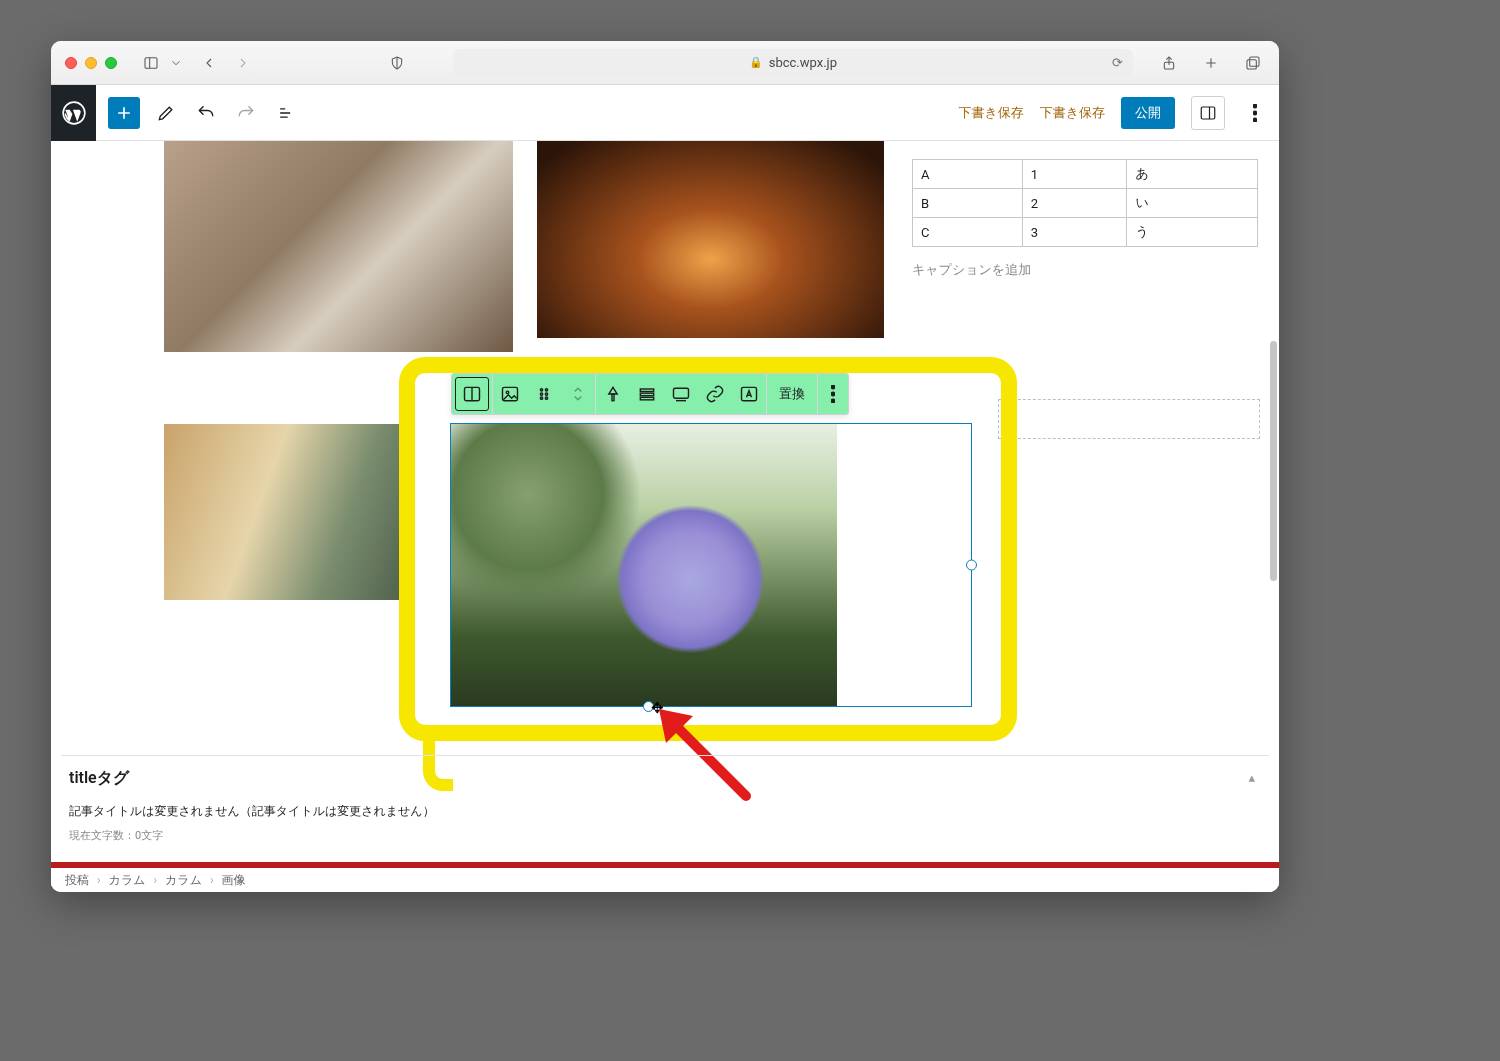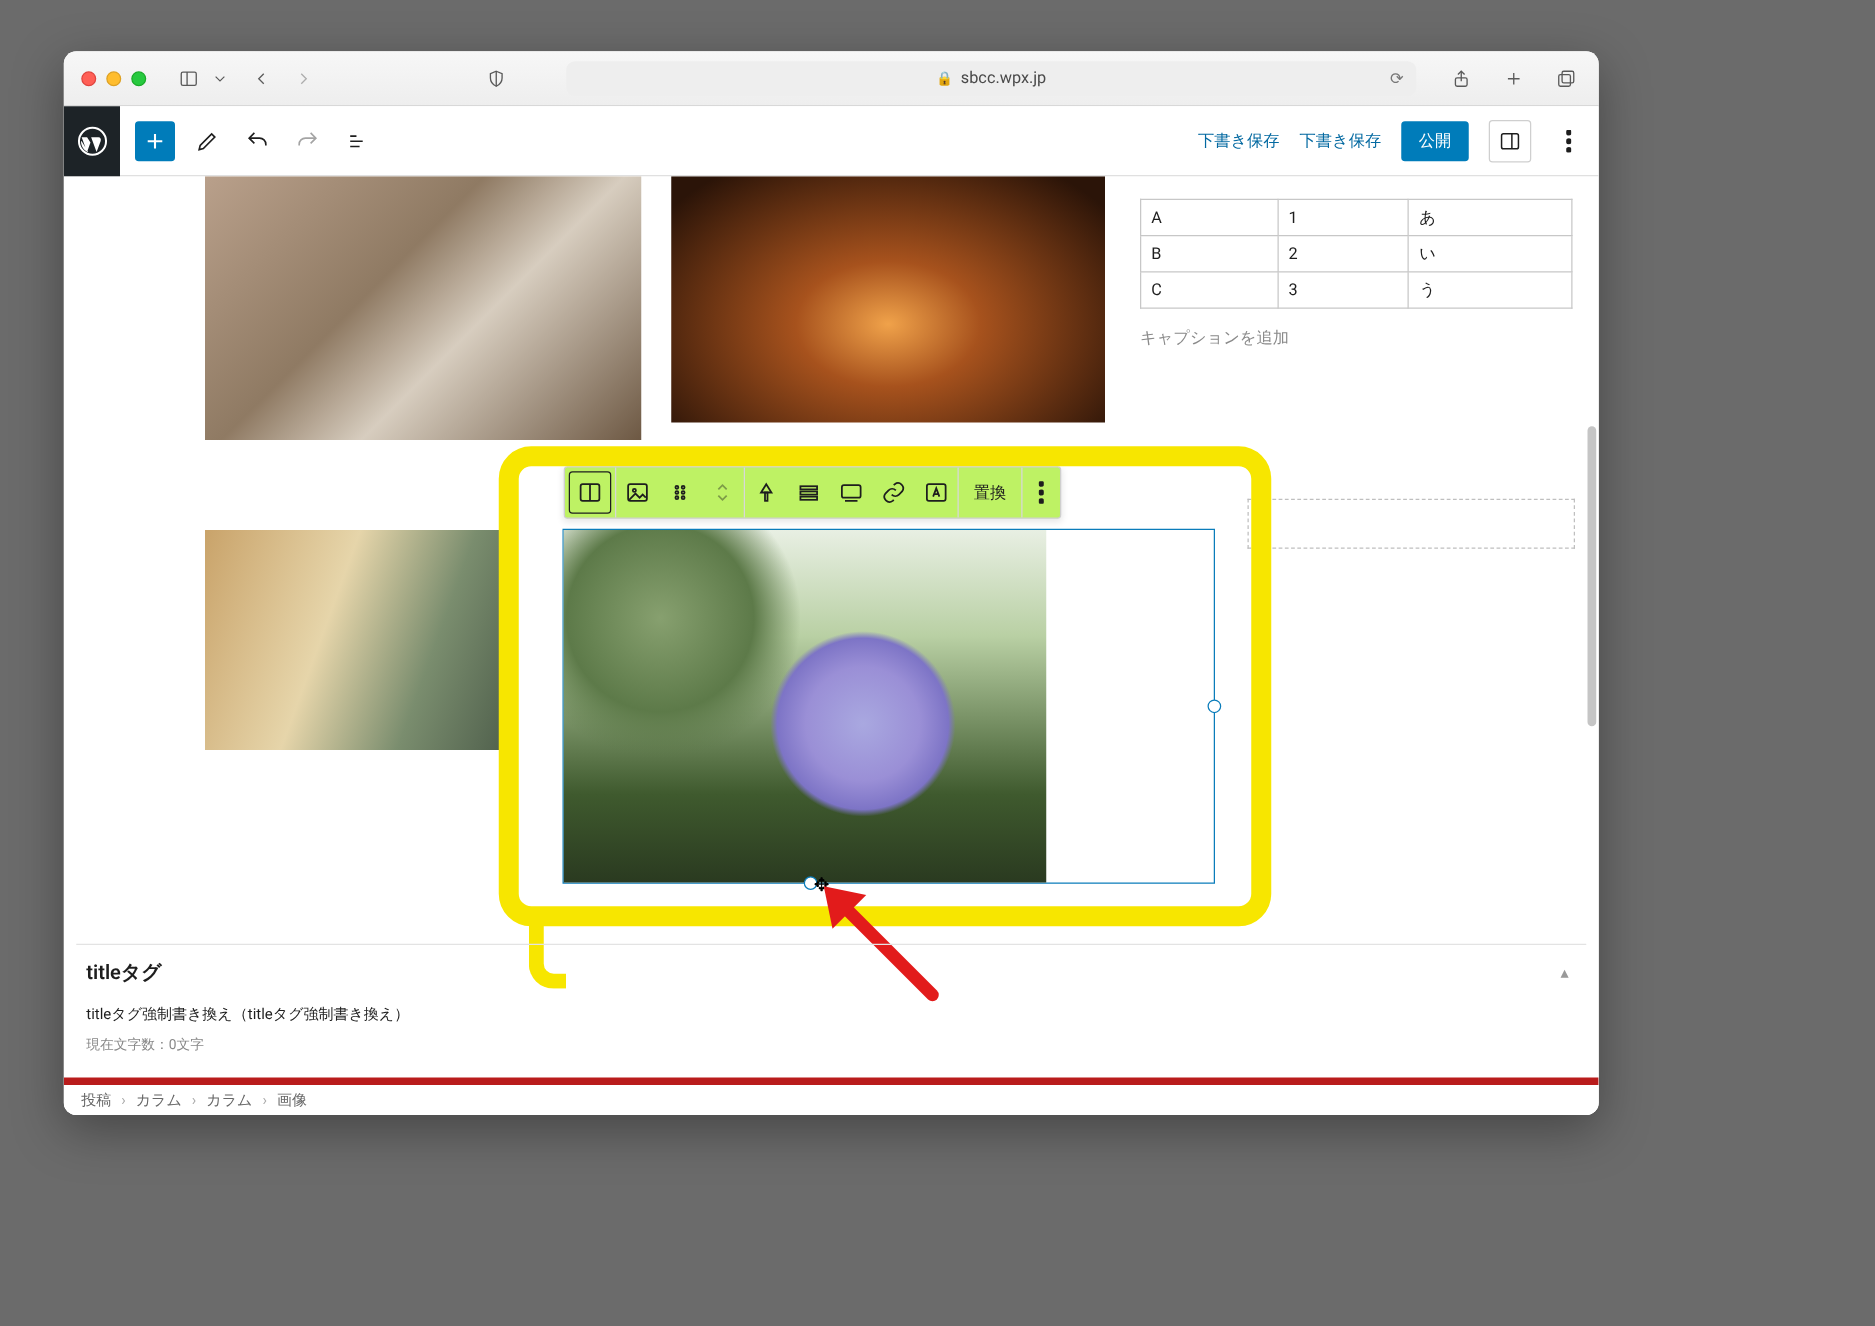--- a/index.html
+++ b/index.html
@@ -71,21 +71,21 @@
     gap:12px;
   }
   .wp-add {
     width:32px; height:32px; background:#007cba; border-radius:3px;
     display:flex; align-items:center; justify-content:center; color:#fff;
   }
   .wp-add svg{ width:20px; height:20px; stroke:#fff; stroke-width:2; fill:none;}
   .wp-tool { width:28px; height:28px; display:flex; align-items:center; justify-content:center; color:#1e1e1e; }
   .wp-tool svg { width:20px; height:20px; stroke:#1e1e1e; fill:none; stroke-width:1.6; }
   .wp-right-actions { margin-left:auto; display:flex; align-items:center; gap:16px; }
-  .wp-link { color:#0369a1; font-size:13px; cursor:pointer; }
+  .wp-link { color:#a16207; font-size:13px; cursor:pointer; }
   .wp-publish { background:#007cba; color:#fff; padding:7px 14px; border-radius:3px; font-size:13px; }
   .wp-settings { border:1px solid #cfcfcf; width:34px; height:34px; border-radius:3px; display:flex; align-items:center; justify-content:center;}
   .wp-settings svg{width:18px;height:18px;stroke:#1e1e1e;fill:none;stroke-width:1.6;}
   .wp-more svg{width:4px;height:18px;}
 
   .canvas { position:relative; flex:1; overflow:hidden; }
   .scrollbar-track { position:absolute; right:2px; top:60px; width:8px; bottom:0; }
   .scrollbar-thumb { position:absolute; right:0; top:140px; width:7px; height:240px; background:#c5c5c5; border-radius:4px;}
 
   
@@ -118,21 +118,21 @@
       radial-gradient(circle at 20% 25%, #87a06f 0%, #5d7a49 20%, rgba(0,0,0,0) 30%),
       linear-gradient(180deg,#e8efe3 0%, #b9d0a4 30%, #3f5a2e 75%, #2a3a20 100%);
   }
   .resize-handle { position:absolute; width:11px; height:11px; background:#fff; border:1.5px solid #0a7cba; border-radius:50%; }
   .rh-r { right:-6px; top:50%; transform:translateY(-50%); }
   .rh-b { bottom:-6px; left:192px; }
 
   
   .block-toolbar {
     position:absolute; left:400px; top:232px;
-    height:42px; background:#bef264; border:1px solid #cfcfcf; border-radius:3px;
+    height:42px; background:#86efac; border:1px solid #cfcfcf; border-radius:3px;
     display:flex; align-items:stretch;
     box-shadow: 0 2px 6px rgba(0,0,0,0.1);
   }
   .bt-seg { display:flex; align-items:center; border-right:1px solid #d8d8d8; }
   .bt-btn { width:34px; height:40px; display:flex; align-items:center; justify-content:center; }
   .bt-btn.sel { border:1px solid #1e1e1e; border-radius:3px; margin:3px; height:34px;}
   .bt-btn svg { width:20px; height:20px; stroke:#1e1e1e; fill:none; stroke-width:1.7; }
   .bt-text { padding:0 12px; display:flex; align-items:center; font-size:13px; }
   .bt-more svg{ width:4px; height:18px;}
 
@@ -416,21 +416,21 @@
       <div class="yellow-hi" style="left:348px; top:216px; width:618px; height:384px;"></div>
       <div class="yellow-hi" style="left:372px; top:586px; width:30px; height:64px; border-width:12px; border-top:none; border-right:none; border-radius:0 0 0 20px;"></div>
       <svg class="arrow-svg" style="left:600px; top:560px;" width="110" height="110" viewBox="0 0 110 110">
         <line x1="95" y1="95" x2="20" y2="20" stroke="#e21b1b" stroke-width="10" stroke-linecap="round"></line>
         <polygon points="8,8 42,15 15,42" fill="#e21b1b"></polygon>
       </svg>
 
       <div class="meta-panel">
         <h3>titleタグ</h3>
         <span class="chev">▴</span>
-        <div class="sub">titleタグ強制書き換え（titleタグ強制書き換え）</div>
+        <div class="sub">記事タイトルは変更されません（記事タイトルは変更されません）</div>
         <div class="tiny">現在文字数：0文字</div>
       </div>
 
       <div class="breadcrumb">
         <span>投稿</span>
         <span class="sep">›</span>
         <span>カラム</span>
         <span class="sep">›</span>
         <span>カラム</span>
         <span class="sep">›</span>

